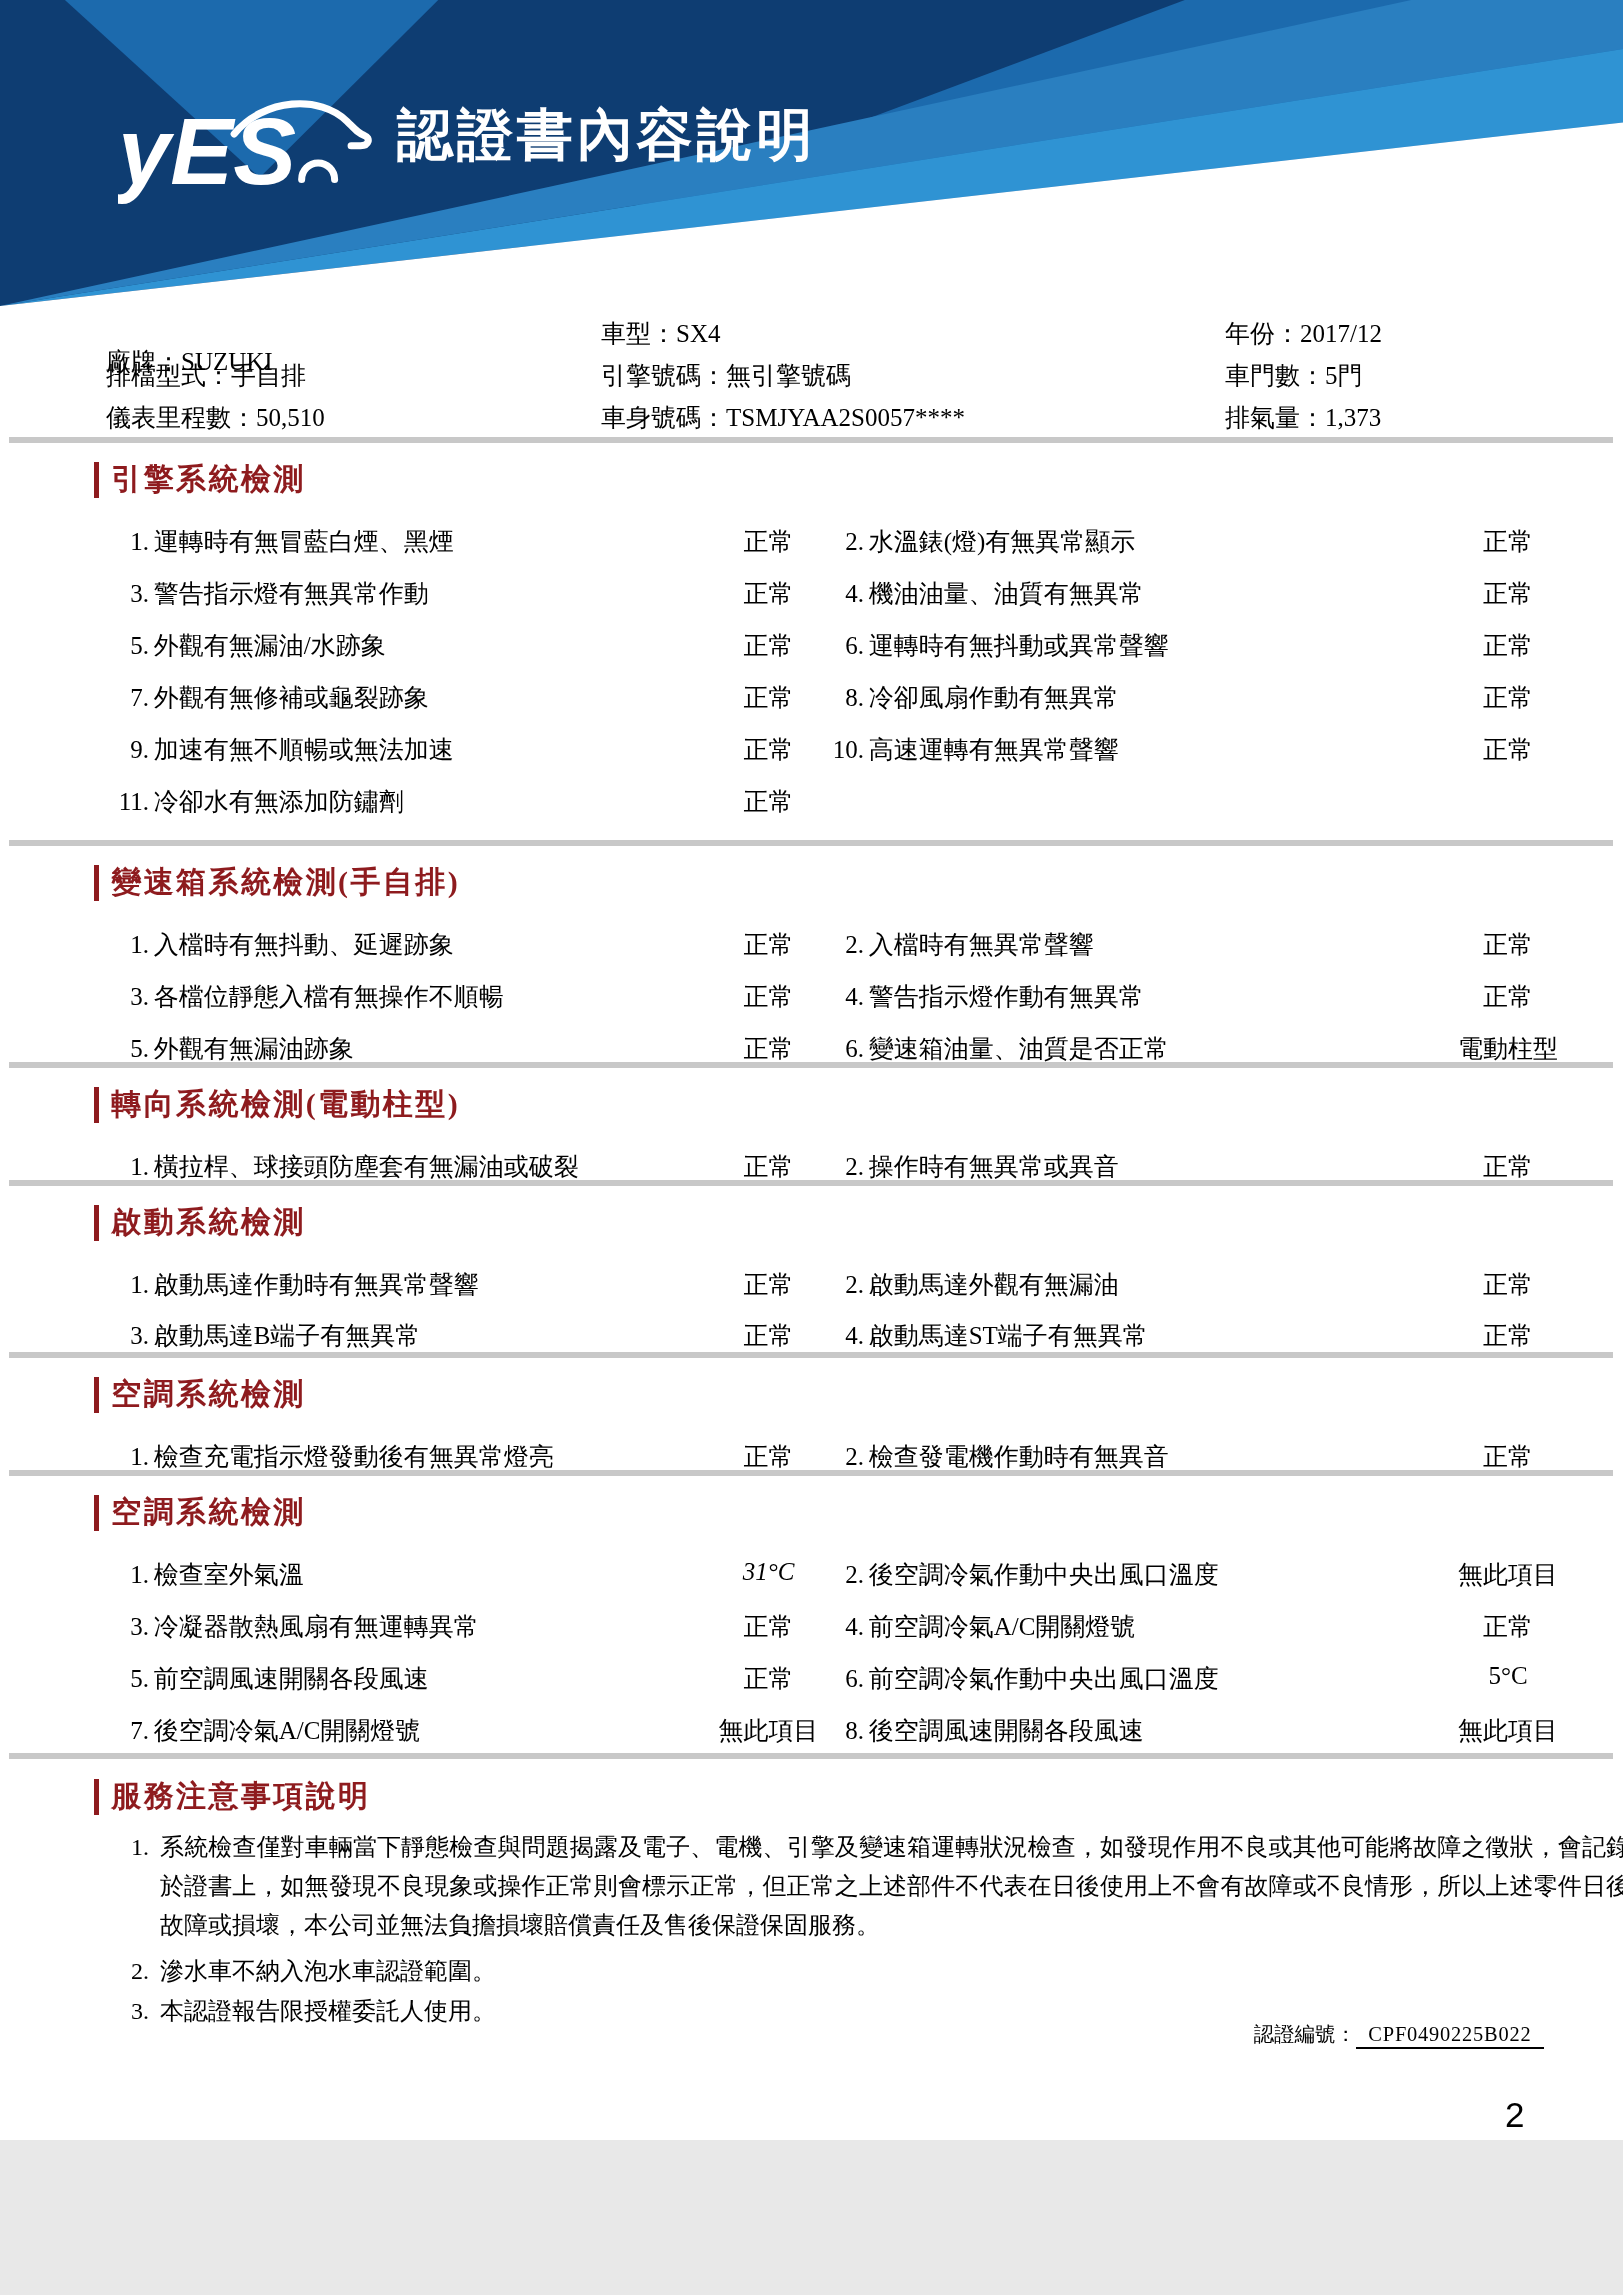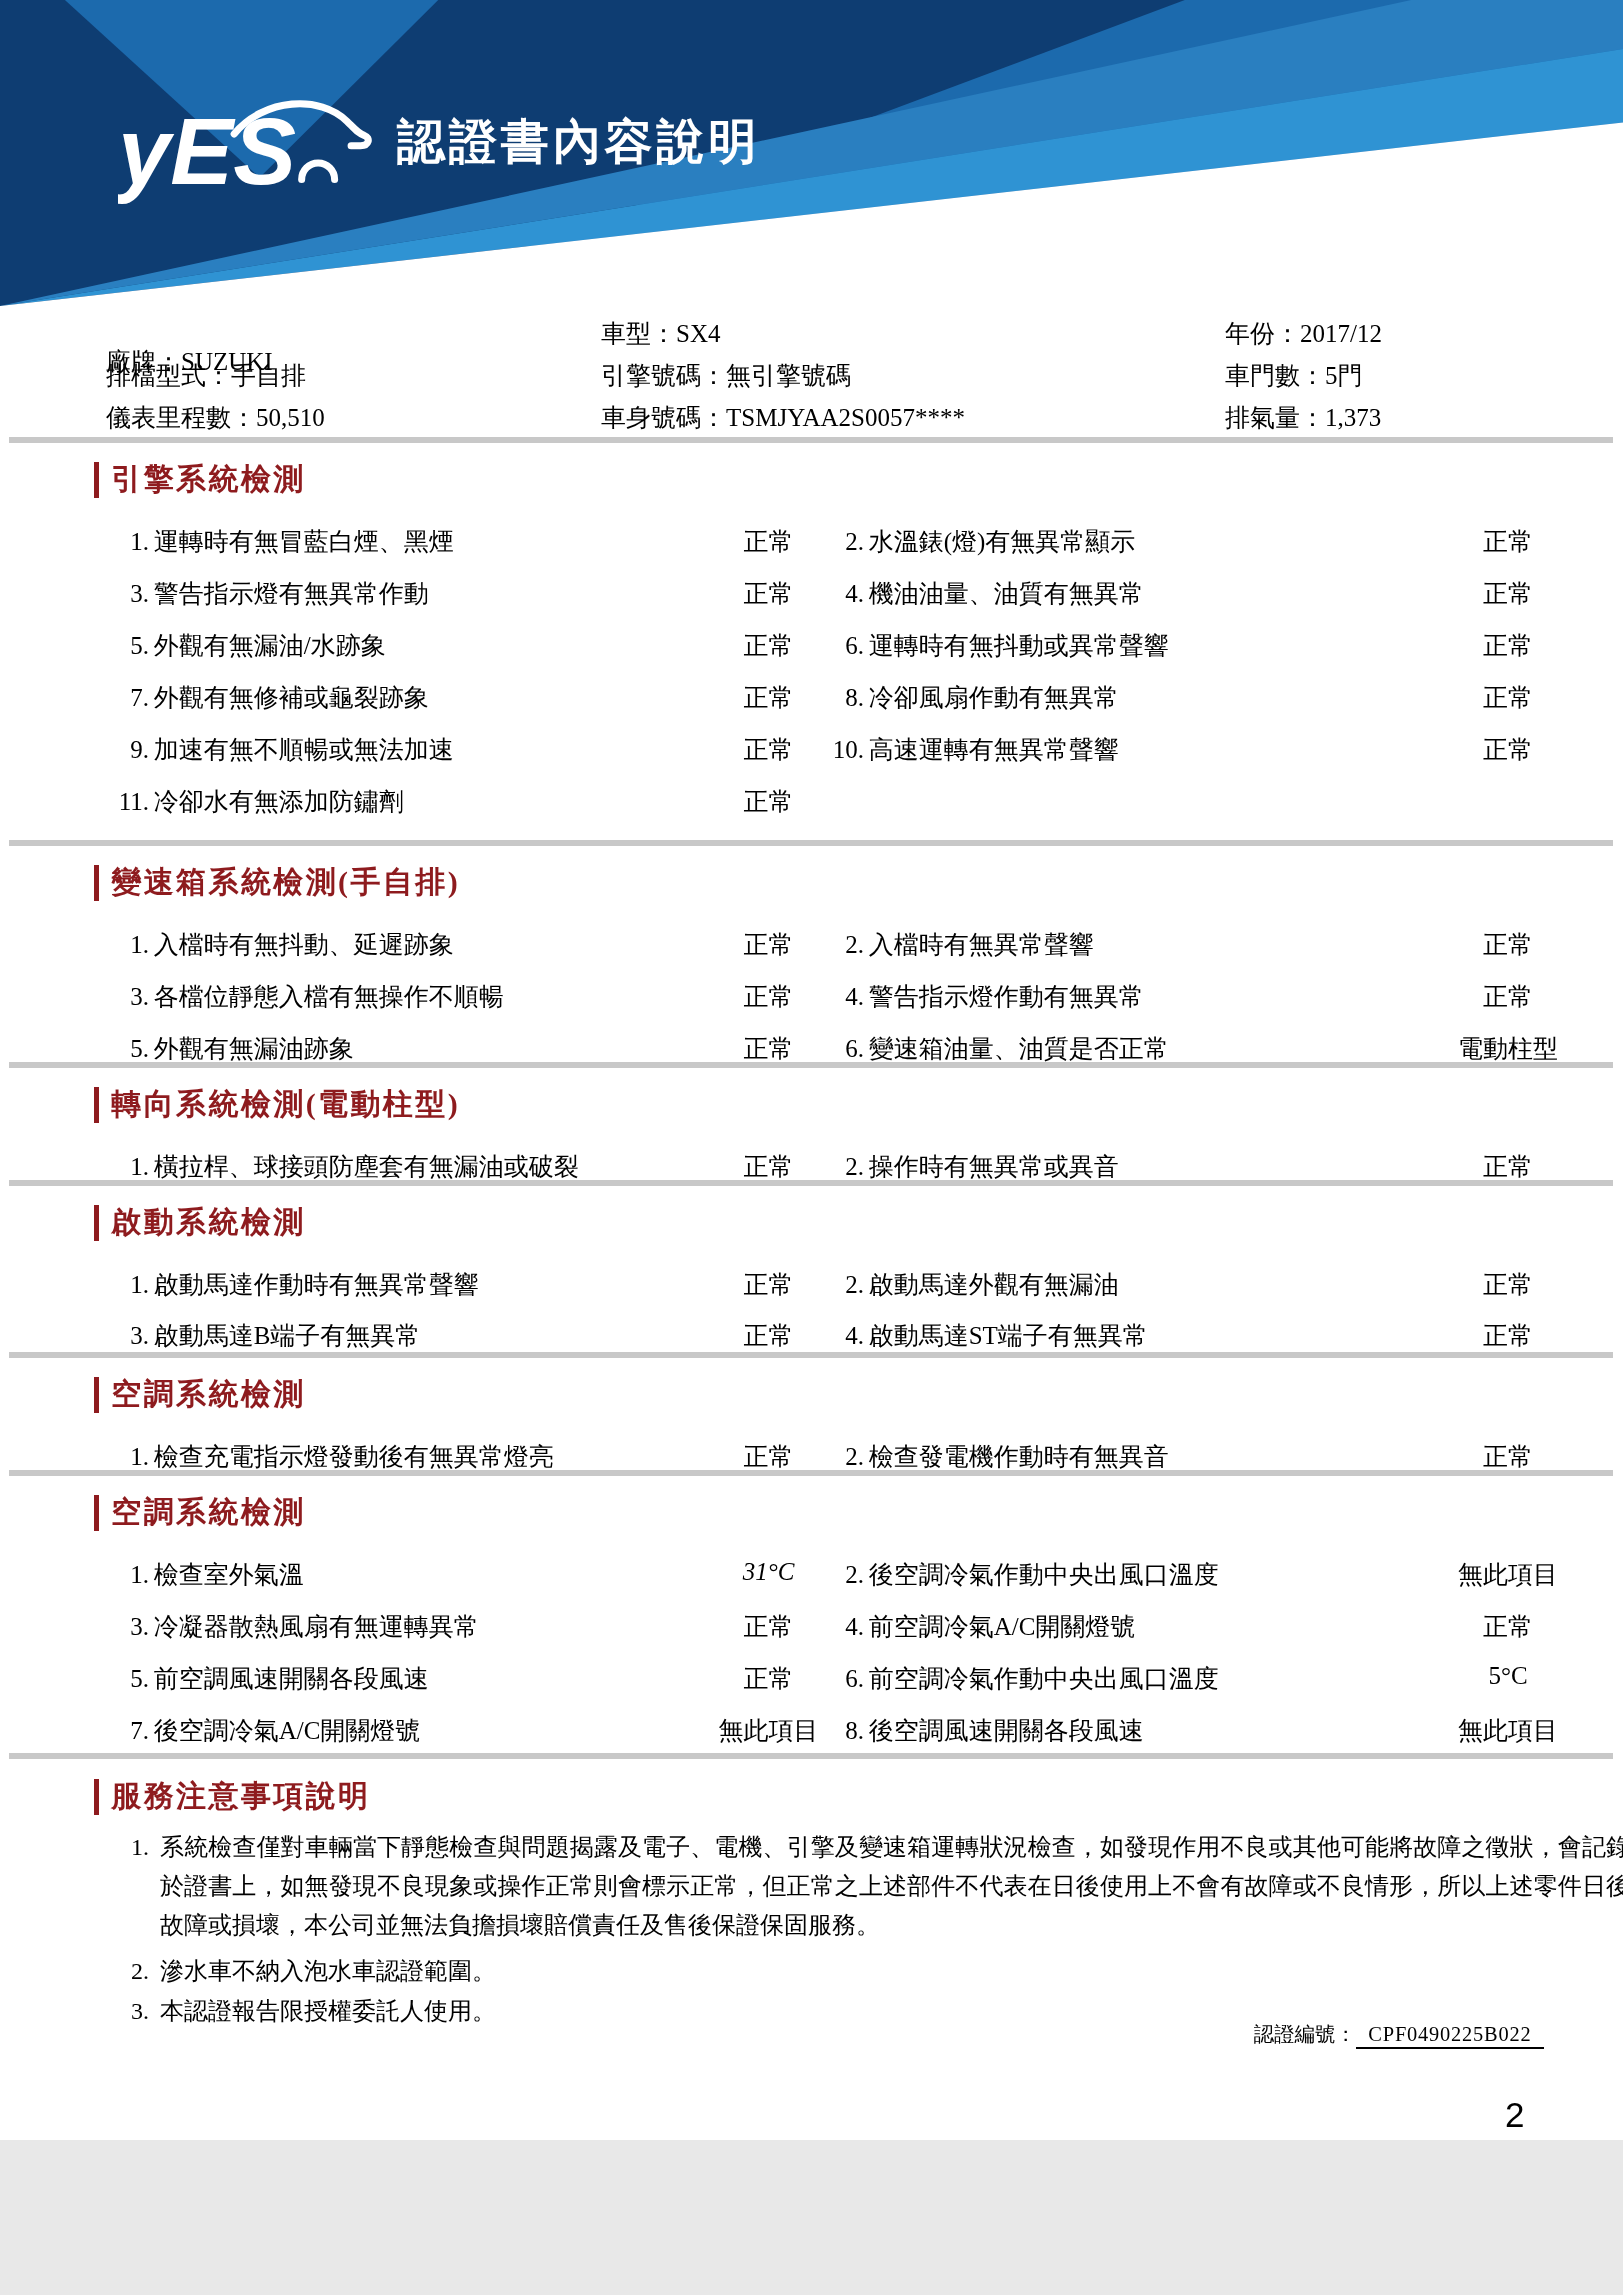--- a/index.html
+++ b/index.html
@@ -8,21 +8,21 @@
   
   .hdr{position:absolute;top:0;left:0;width:1623px;height:306px;}
   .hdr .layer{position:absolute;top:0;left:0;width:100%;height:100%;}
   #h-base {background:#1c6aad;}
   #h-navy {background:#0e3d72;clip-path:polygon(0 0,73% 0,0 145%);}
   #h-split{background:#1c6aad;clip-path:polygon(4% 0,27% 0,16% 58%);}
   #h-mid2 {background:#2a7fc0;clip-path:polygon(0 100%,100% -15%,100% 16%);}
   #h-light{background:#2f93d3;clip-path:polygon(0 100%,100% 16%,100% 40%);}
   #h-white{background:#ffffff;clip-path:polygon(0 100%,100% 40%,100% 100%);}
   .logo{position:absolute;left:118px;top:85px;width:259px;height:134px;}
-  .htitle{position:absolute;left:397px;top:110px;font-size:48px;font-weight:bold;color:#fff;
+  .htitle{position:absolute;left:397px;top:98px;font-size:56px;font-weight:bold;color:#fff;
           letter-spacing:3.9px;font-family:"Liberation Sans","DejaVu Sans",sans-serif;white-space:nowrap;}
   
   .ftr{position:absolute;left:0;top:2229px;width:1623px;height:67px;}
   .ftr .layer{position:absolute;top:0;left:0;width:100%;height:100%;}
   #f-base  {background:#2e8cc9;}
   #f-navy  {background:#0f4476;clip-path:polygon(4.4% 0,86.8% 0,75% 100%,22.7% 100%);}
   #f-bright{background:#54a0d4;clip-path:polygon(92% 100%,100% 30%,100% 100%);}
   
   .inf{position:absolute;font-size:25px;white-space:nowrap;}
   .hr{position:absolute;left:9.4px;width:1604px;height:5.5px;background:#c8c8c8;}

